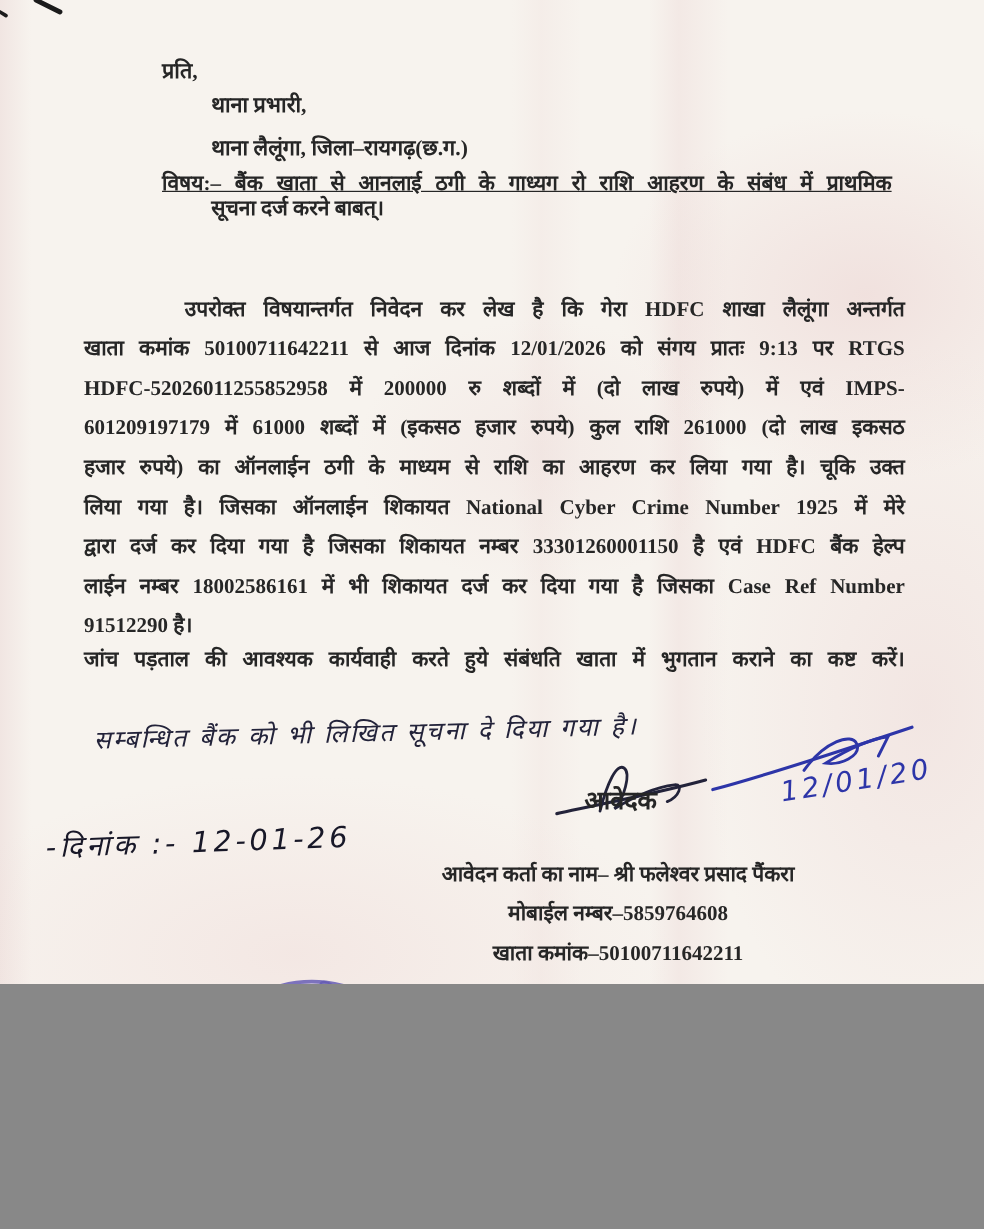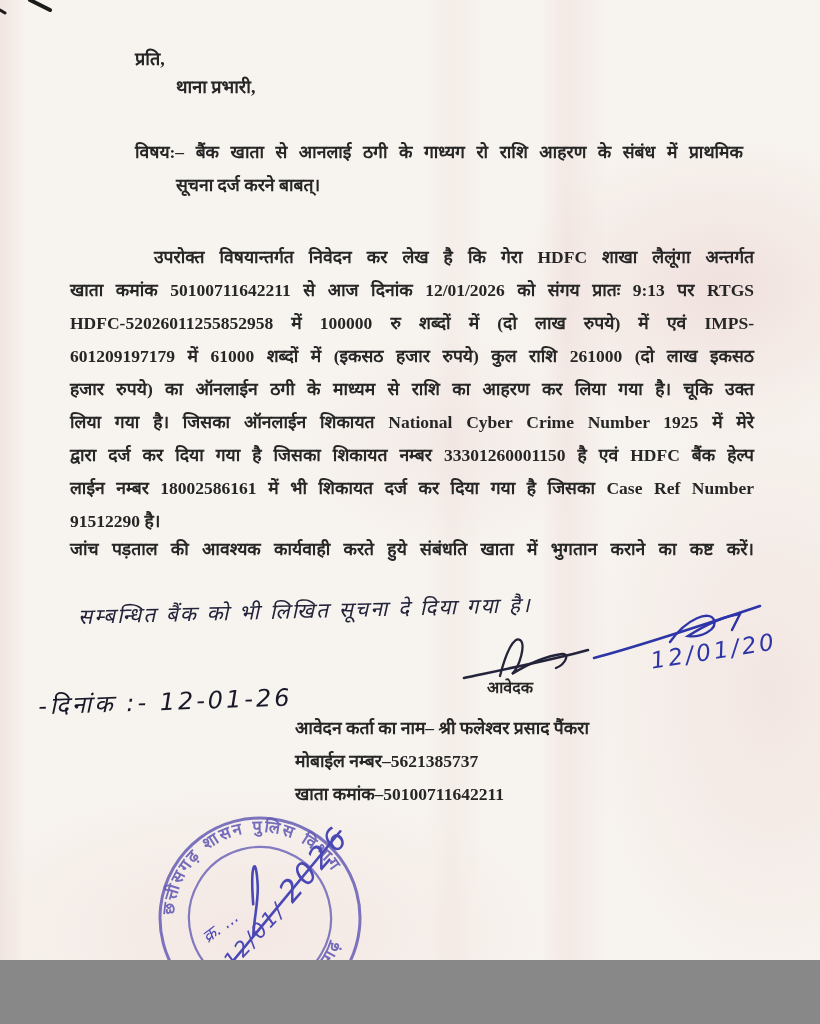--- a/index.html
+++ b/index.html
@@ -1,17 +1,17 @@
 <!DOCTYPE html>
 <html><head>
 <meta charset="utf-8">
 <style>
   html,body{margin:0;padding:0;background:#888;}
   .paper{
-    position:relative;width:820px;height:960px;overflow:hidden;
+    position:relative;width:820px;height:820px;overflow:hidden;
     font-family:"Liberation Serif","DejaVu Serif",serif;
     color:#262626;
     background:
       radial-gradient(ellipse 300px 220px at 88% 30%, rgba(230,196,196,.38), transparent 70%),
       radial-gradient(ellipse 260px 420px at 94% 72%, rgba(232,202,202,.32), transparent 72%),
       radial-gradient(ellipse 220px 160px at 55% 46%, rgba(233,208,208,.25), transparent 70%),
       radial-gradient(ellipse 420px 200px at 30% 97%, rgba(238,214,212,.40), transparent 75%),
       linear-gradient(90deg, rgba(226,198,198,.30) 0px, transparent 26px),
       linear-gradient(90deg, transparent 66%, rgba(230,202,202,.25) 69%, transparent 74%),
       linear-gradient(90deg, transparent 52%, rgba(233,210,208,.18) 55%, transparent 59%),
@@ -35,28 +35,29 @@
 <div class="paper">
 
   <svg class="abs" style="left:0;top:0;" width="70" height="30" viewBox="0 0 70 30">
     <path d="M30,0 L50,10" stroke="#1b1b1b" stroke-width="4" fill="none" stroke-linecap="round"></path>
     <path d="M0,10 L5,13" stroke="#1b1b1b" stroke-width="3" fill="none" stroke-linecap="round"></path>
   </svg>
 
   <div class="abs typed" style="left:135px;top:46px;font-size:18px;">प्रति,</div>
 
   <div class="abs typed" style="left:176px;top:74px;font-size:18px;">थाना प्रभारी,</div>
+  <div class="abs typed" style="left:176px;top:110px;font-size:18px;">थाना लैलूंगा, जिला–रायगढ़(छ.ग.)</div>
 
-  <div class="abs typed j" style="left:135px;top:140px;width:608px;font-size:17.5px;line-height:24px;">विषय:– बैंक खाता से आनलाई ठगी के गाध्यग रो राशि आहरण के संबंध में प्राथमिक</div>
-  <div class="abs typed" style="left:176px;top:172px;font-size:17.5px;font-family:Liberation Serif, serif;">सूचना दर्ज करने बाबत्।</div>
+  <div class="abs typed j" style="left:135px;top:140px;width:608px;font-size:17.5px;line-height:24px;text-decoration:underline;">विषय:– बैंक खाता से आनलाई ठगी के गाध्यग रो राशि आहरण के संबंध में प्राथमिक</div>
+  <div class="abs typed" style="left:176px;top:160px;font-size:17.5px;font-family:Liberation Serif, serif;">सूचना दर्ज करने बाबत्।</div>
 
   <div class="abs typed" style="left:70px;top:201px;width:684px;">
     <div class="bline j indent">उपरोक्त विषयान्तर्गत निवेदन कर लेख है कि गेरा HDFC शाखा लैलूंगा अन्तर्गत</div>
     <div class="bline j">खाता कमांक 50100711642211 से आज दिनांक 12/01/2026 को संगय प्रातः 9:13 पर RTGS</div>
-    <div class="bline j">HDFC-52026011255852958 में 100000 रु शब्दों में (दो लाख रुपये) में एवं IMPS-</div>
+    <div class="bline j">HDFC-52026011255852958 में 200000 रु शब्दों में (दो लाख रुपये) में एवं IMPS-</div>
     <div class="bline j">601209197179 में 61000 शब्दों में (इकसठ हजार रुपये) कुल राशि 261000 (दो लाख इकसठ</div>
     <div class="bline j">हजार रुपये) का ऑनलाईन ठगी के माध्यम से राशि का आहरण कर लिया गया है। चूकि उक्त</div>
     <div class="bline j">लिया गया है। जिसका ऑनलाईन शिकायत National Cyber Crime Number 1925 में मेरे</div>
     <div class="bline j">द्वारा दर्ज कर दिया गया है जिसका शिकायत नम्बर 33301260001150 है एवं HDFC बैंक हेल्प</div>
     <div class="bline j">लाईन नम्बर 18002586161 में भी शिकायत दर्ज कर दिया गया है जिसका Case Ref Number</div>
     <div class="bline">91512290 है।</div>
   </div>
 
   <div class="abs typed" style="left:70px;top:533px;width:684px;">
     <div class="bline j">जांच पड़ताल की आवश्यक कार्यवाही करते हुये संबंधति खाता में भुगतान कराने का कष्ट करें।</div>
@@ -67,27 +68,27 @@
   <svg class="abs" style="left:592px;top:600px;" width="175" height="80" viewBox="0 0 175 80">
     <path d="M2,58 C40,48 120,22 168,6" stroke="#2d35a8" stroke-width="2.6" fill="none" stroke-linecap="round"></path>
     <path d="M78,42 C95,18 118,10 122,20 C126,30 108,38 96,36 C112,26 132,16 148,14 L140,30" stroke="#2d35a8" stroke-width="2.4" fill="none" stroke-linecap="round"></path>
   </svg>
   <div class="abs hand" style="left:650px;top:638px;font-size:23px;color:#2d35a8;letter-spacing:3px;transform:rotate(-9deg);">12/01/20</div>
 
   <svg class="abs" style="left:462px;top:632px;" width="130" height="55" viewBox="0 0 130 55">
     <path d="M2,46 C30,40 90,28 126,18" stroke="#23233a" stroke-width="2.6" fill="none" stroke-linecap="round"></path>
     <path d="M38,44 C44,20 52,4 58,8 C64,12 58,34 50,42 C66,32 84,24 100,22 C108,21 104,32 94,36" stroke="#23233a" stroke-width="2.3" fill="none" stroke-linecap="round"></path>
   </svg>
-  <div class="abs typed" style="left:487px;top:676px;font-size:16px;">आवेदक</div>
+  <div class="abs typed" style="left:487px;top:652px;font-size:21px;">आवेदक</div>
 
   <div class="abs hand" style="left:38px;top:684px;font-size:24px;color:#181828;letter-spacing:3px;transform:rotate(-2deg);">-दिनांक :- 12-01-26</div>
 
-  <div class="abs typed" style="left:295px;top:712px;width:440px;text-align:left;">
+  <div class="abs typed" style="left:295px;top:712px;width:440px;text-align:center;">
     <div class="bline" style="white-space:normal;">आवेदन कर्ता का नाम– श्री फलेश्वर प्रसाद पैंकरा</div>
-    <div class="bline" style="white-space:normal;">मोबाईल नम्बर–5621385737</div>
+    <div class="bline" style="white-space:normal;">मोबाईल नम्बर–5859764608</div>
     <div class="bline" style="white-space:normal;">खाता कमांक–50100711642211</div>
   </div>
 
   <div class="abs stamp-wrap" style="left:145px;top:803px;width:230px;height:230px;">
     <svg width="230" height="230" viewBox="0 0 230 230">
       <circle cx="115" cy="115" r="100" fill="none" stroke="#5a51b0" stroke-width="3" opacity=".85"></circle>
       <circle cx="115" cy="115" r="71" fill="none" stroke="#5a51b0" stroke-width="2.2" opacity=".8"></circle>
       <defs>
         <path id="arcTop" d="M 29,115 A 86,86 0 0 1 201,115"></path>
         <path id="arcBottom" d="M 31,115 A 84,84 0 0 0 199,115"></path>

